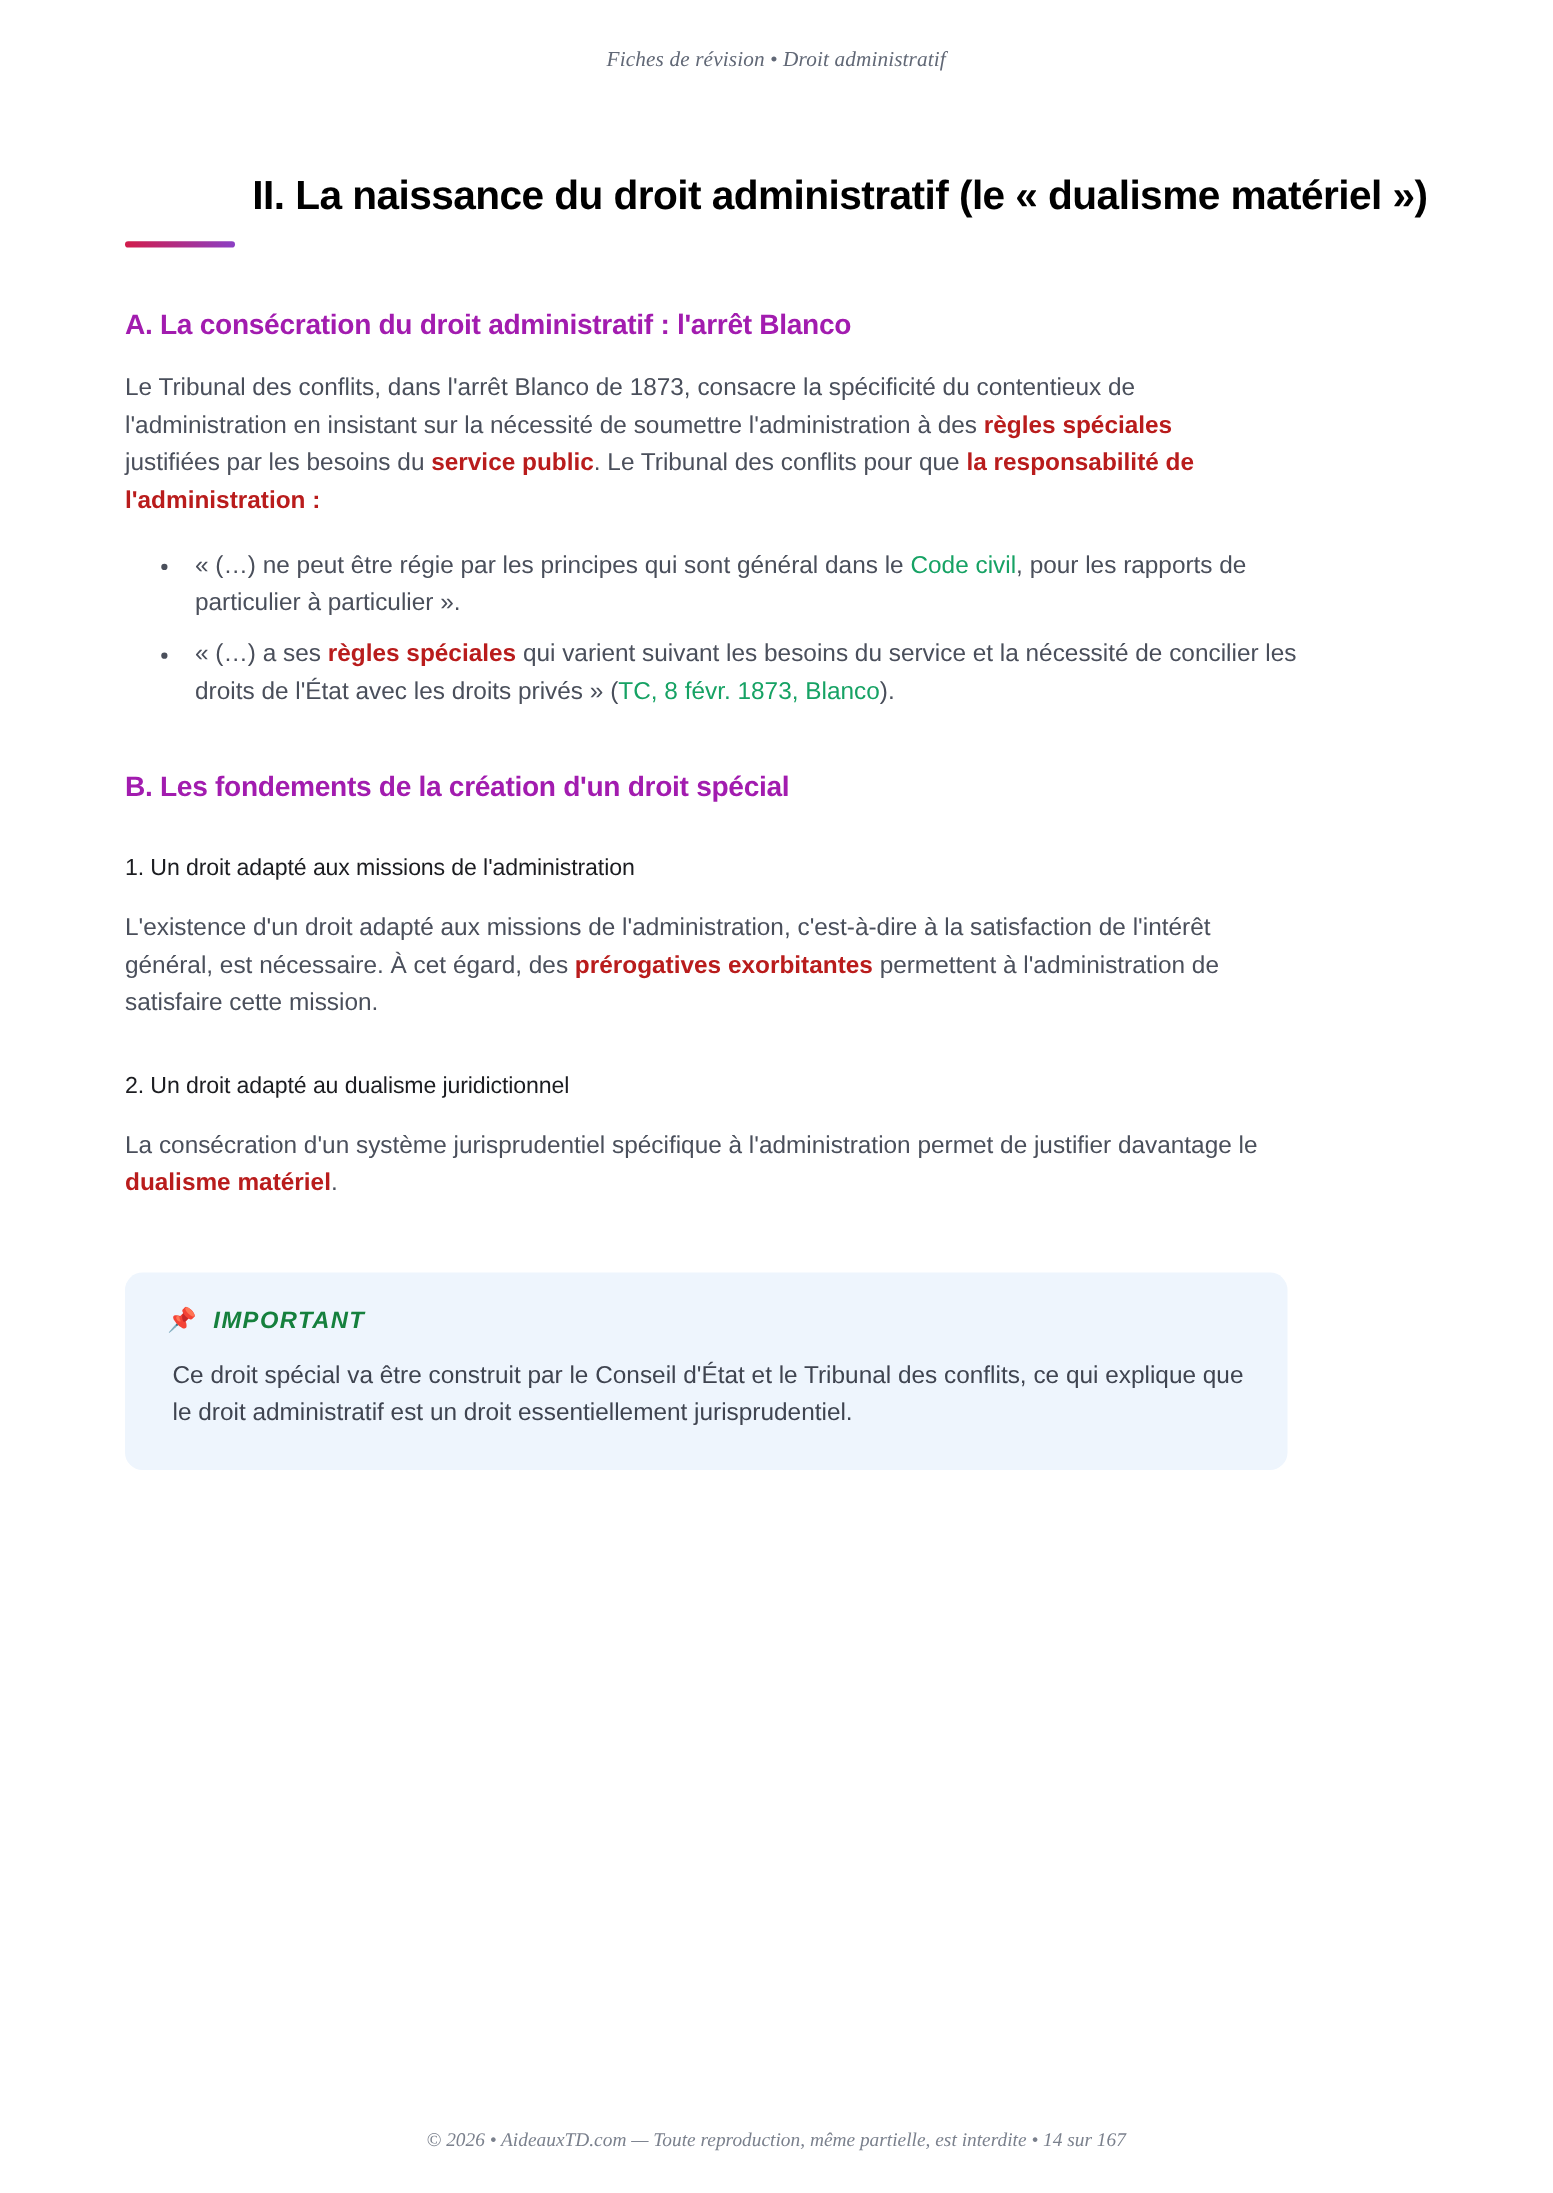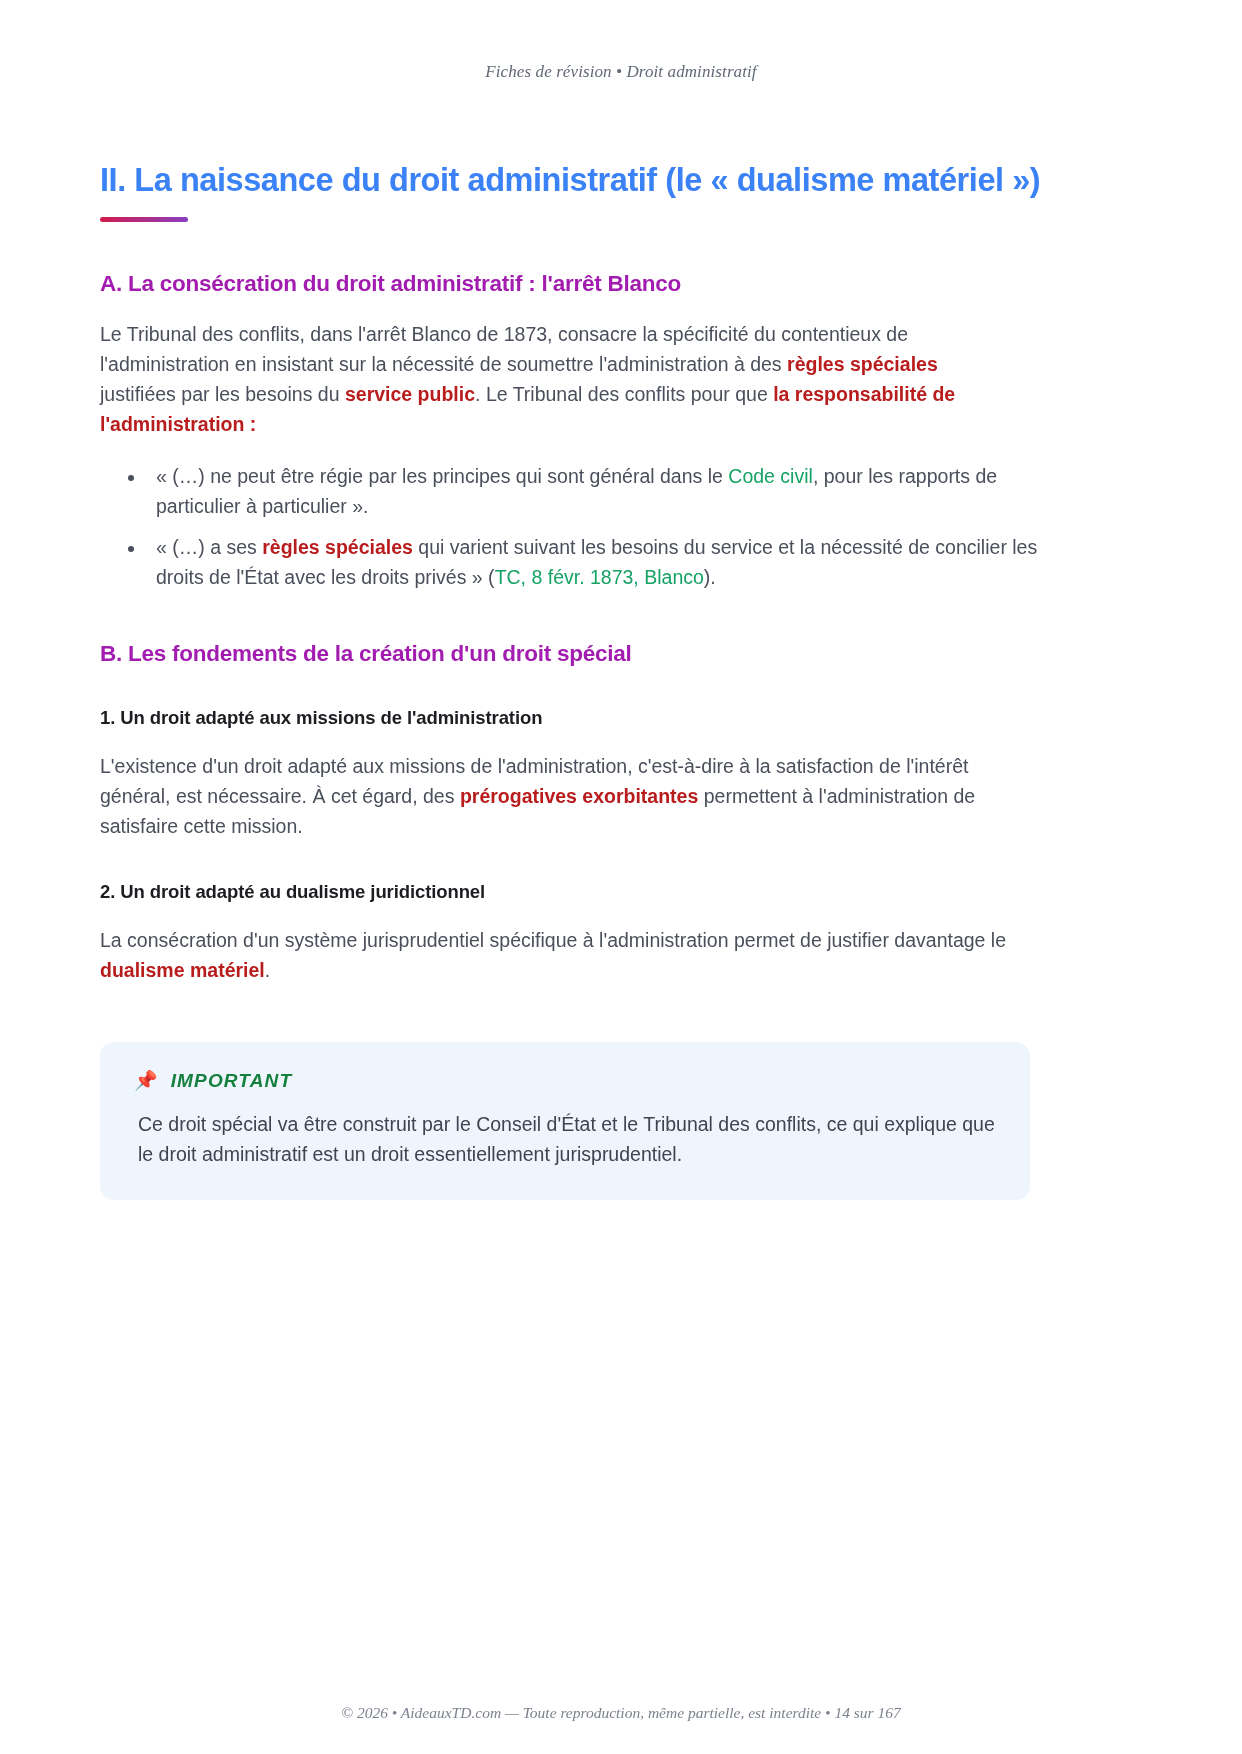--- a/index.html
+++ b/index.html
@@ -14,21 +14,20 @@
     font-family: "Liberation Sans", sans-serif;
     color: #3f4450;
     -webkit-font-smoothing: antialiased;
   }
 
   .page {
     position: absolute;
     inset: 0;
     display: flex;
     flex-direction: column;
-    margin-top: 24px;
   }
 
   
   .running-header {
     text-align: center;
     font-family: "Liberation Serif", serif;
     font-style: italic;
     font-size: 17px;
     color: #616876;
     padding-top: 38px;
@@ -39,44 +38,45 @@
   .content {
     flex: 1 1 auto;
     padding: 0 100px 0 100px;
     box-sizing: border-box;
   }
 
   h1.doc-title {
     font-size: 32.5px;
     line-height: 1.26;
     font-weight: 700;
-    color: #3b82f6;
+    color: #000000;
     margin: 78px 0 0 0;
     letter-spacing: -0.45px;
+    text-align: right;
   }
 
   .accent-bar {
     width: 88px;
     height: 5px;
     border-radius: 3px;
     margin: 16px 0 0 0;
     background: linear-gradient(90deg, #d11c4b 0%, #8b3fc4 100%);
   }
 
   h2.section-title {
     font-size: 22.5px;
     font-weight: 700;
     color: #a21caf;
     margin: 49px 0 0 0;
     letter-spacing: -0.25px;
   }
 
   h3.sub-title {
     font-size: 18.5px;
-    font-weight: 700;
+    font-weight: 400;
     color: #1c1d21;
     margin: 40px 0 0 0;
     letter-spacing: -0.1px;
   }
 
   p.body-text {
     font-size: 19.5px;
     line-height: 1.54;
     color: #4a4f5b;
     margin: 22px 0 0 0;

